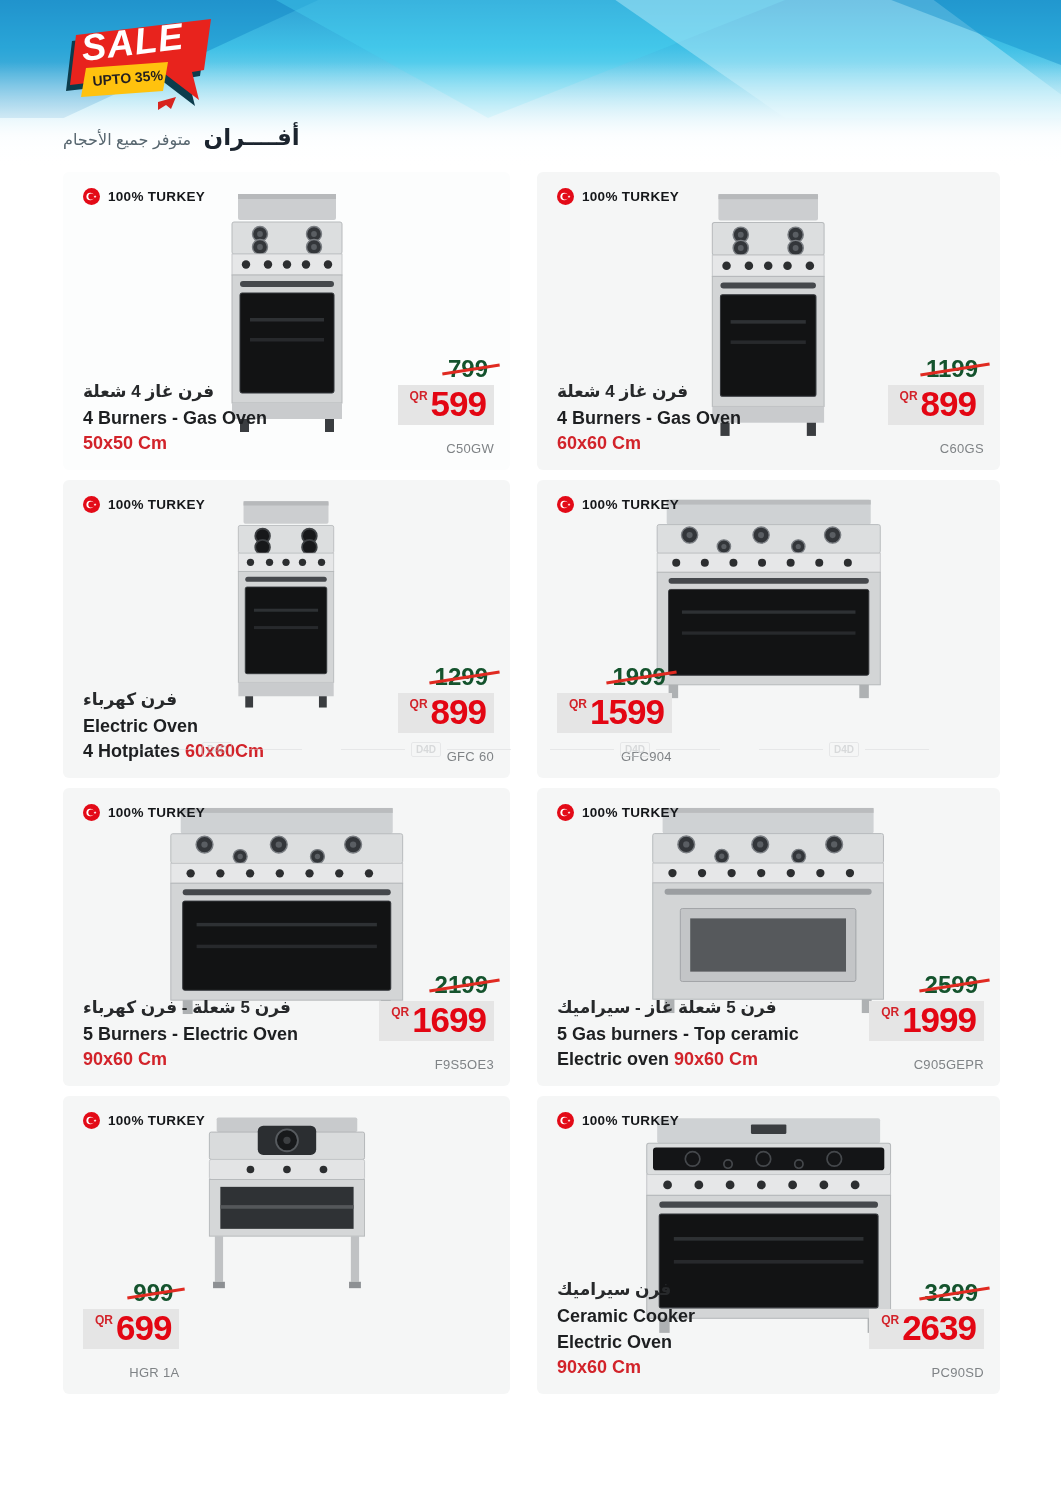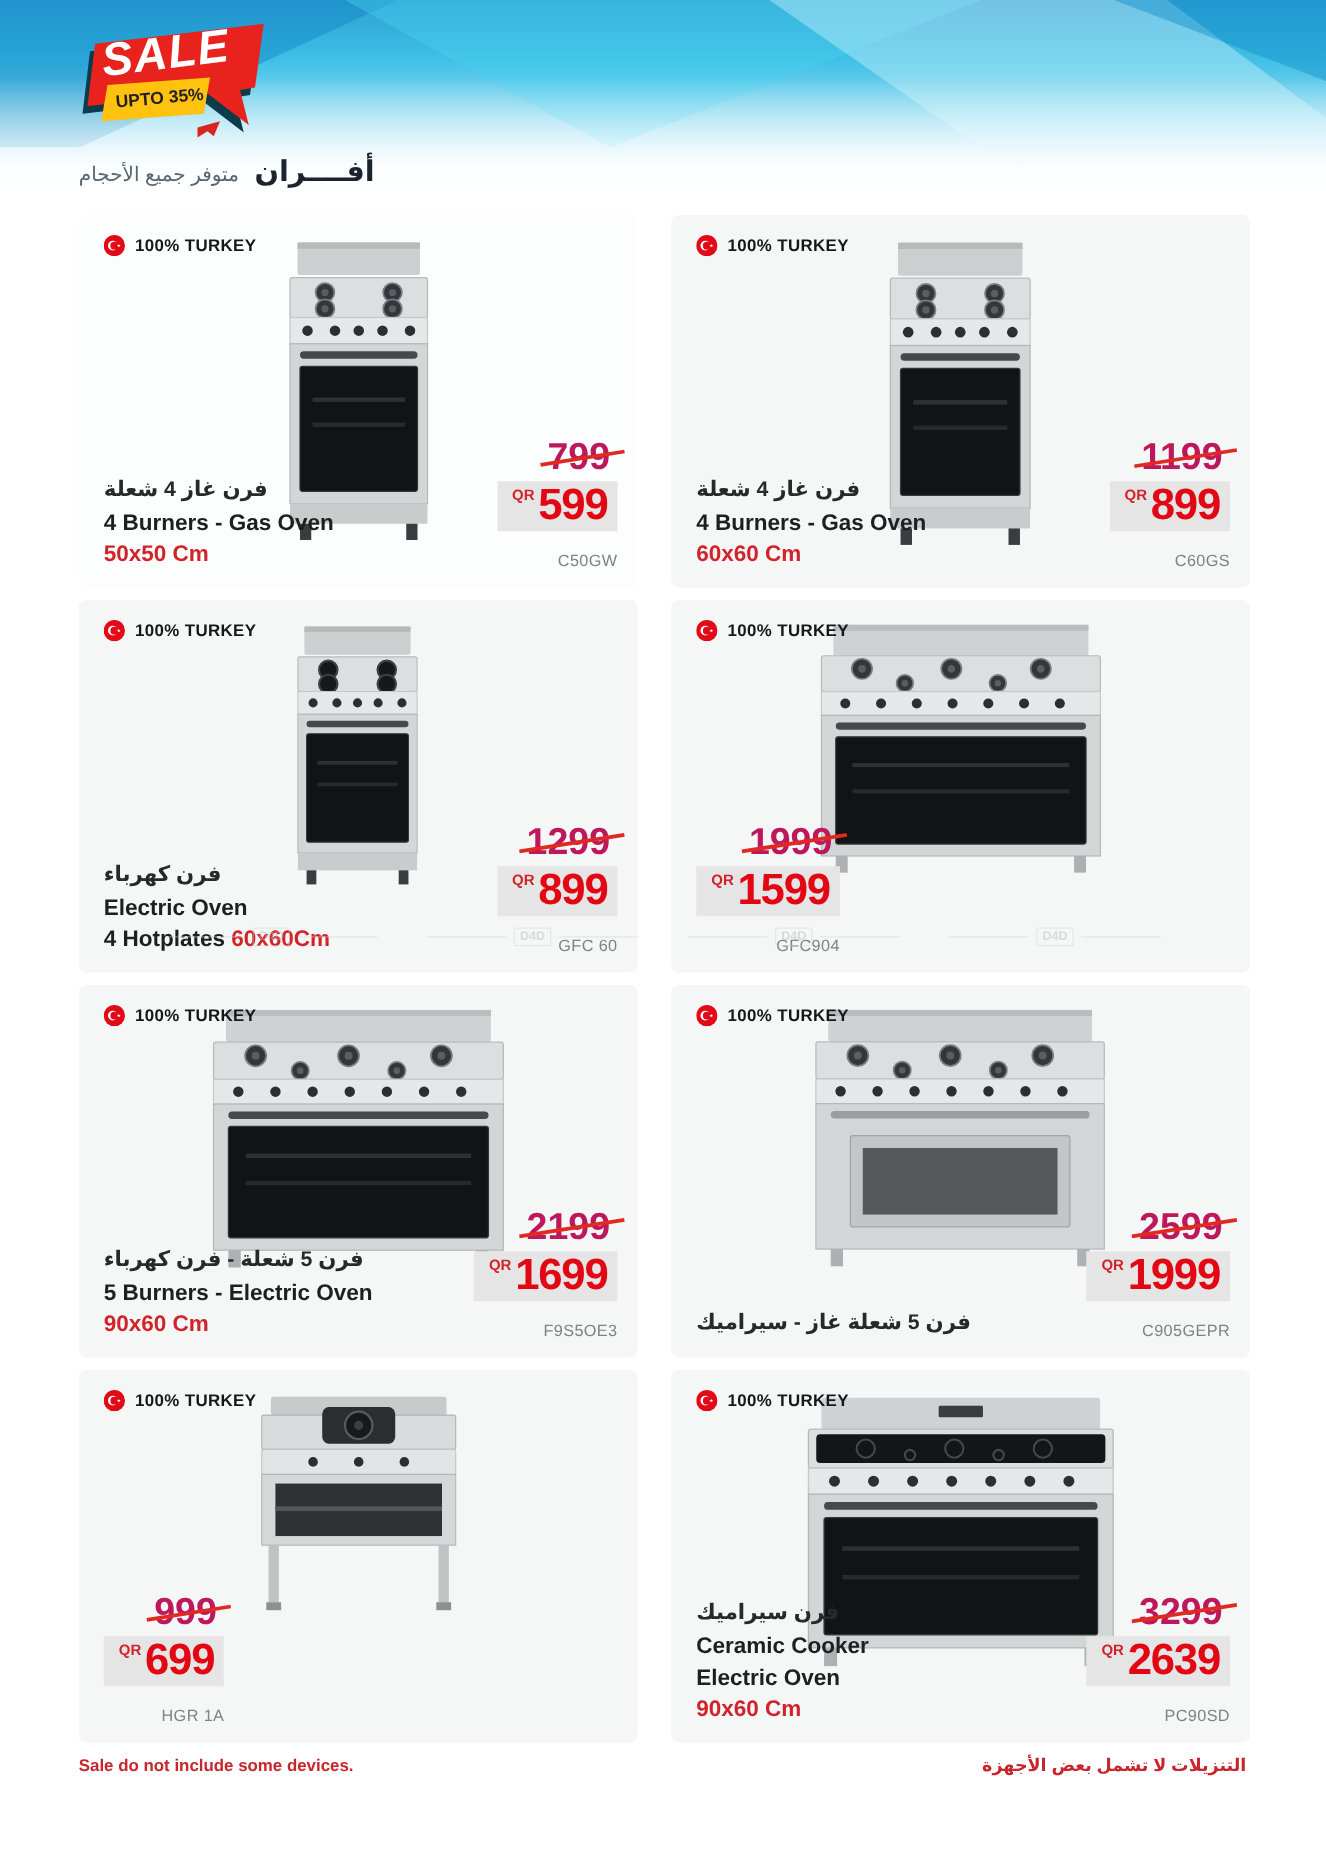--- a/index.html
+++ b/index.html
@@ -35,21 +35,21 @@
   .flag{width:17px;height:17px;display:block;}
   .imgwrap{position:absolute;top:16px;left:0;right:0;bottom:78px;display:flex;justify-content:center;
            align-items:flex-start;z-index:1;pointer-events:none;}
   .info{position:absolute;left:20px;right:16px;bottom:14px;display:flex;justify-content:space-between;
         align-items:flex-end;z-index:2;}
   .names{max-width:62%;}
   .ar-name{direction:rtl;text-align:left;font-size:17px;font-weight:700;color:#27292b;margin-bottom:4px;}
   .pline{font-size:18px;font-weight:700;color:#1d1f21;line-height:1.4;}
   .red{color:#d2232a;}
   .pricing{display:flex;flex-direction:column;align-items:flex-end;}
-  .old{position:relative;font-size:30px;font-weight:800;color:#be185d;line-height:1;margin:0 6px 4px 0;}
+  .old{position:relative;font-size:24px;font-weight:800;color:#14532d;line-height:1;margin:0 6px 4px 0;}
   .old::after{content:"";position:absolute;left:-6px;right:-12px;top:46%;border-top:3px solid #e02a21;transform:rotate(-9deg);}
   .pbox{background:#e5e5e5;display:flex;align-items:flex-start;padding:4px 8px 6px 12px;}
   .pbox .qr{font-size:12px;font-weight:700;color:#d2232a;margin:0 3px 4px 0;}
   .pbox .val{font-size:35px;font-weight:800;color:#e30613;line-height:.85;letter-spacing:-1px;}
   .model{font-size:13px;color:#7f8386;margin-top:16px;letter-spacing:.3px;}
 
   
   .wmrow{position:absolute;top:742px;left:0;right:0;display:flex;justify-content:center;gap:39px;
          z-index:3;opacity:.45;pointer-events:none;}
   .wm{display:flex;align-items:center;gap:6px;color:#b4b7ba;font-size:10px;}
@@ -414,20 +414,24 @@
             <rect x="30" y="86" width="210" height="6" rx="3" fill="#9b9ea1"></rect>
             <rect x="46" y="106" width="178" height="74" rx="2" fill="#c3c5c7" stroke="#a2a4a7"></rect>
             <rect x="56" y="116" width="158" height="54" fill="#56595c"></rect>
             <rect x="30" y="198" width="10" height="14" fill="#aeb1b3"></rect>
             <rect x="230" y="198" width="10" height="14" fill="#aeb1b3"></rect>
           </svg>
         </div>
     <div class="info">
       <div class="names">
         <div class="ar-name">فرن 5 شعلة غاز - سيراميك</div>
+        <div class="plines">
+              <div class="pline"><span>5 Gas burners - Top ceramic</span></div>
+              <div class="pline"><span>Electric oven </span><span class="red">90x60 Cm</span></div>
+            </div>
       </div>
       <div class="pricing">
         <div class="old">2599</div>
         <div class="pbox">
           <span class="qr">QR</span>
           <span class="val">1999</span>
         </div>
         <div class="model">C905GEPR</div>
       </div>
     </div>
@@ -550,17 +554,13 @@
         <span class="bx">D4D</span>
         <span class="ln"></span>
       </span>
       <span class="wm">
         <span class="ln"></span>
         <span class="bx">D4D</span>
         <span class="ln"></span>
       </span>
     </div>
 
-  <div class="footer">
-    <span class="f-en">Sale do not include some devices.</span>
-    <span class="f-ar">التنزيلات لا تشمل بعض الأجهزة</span>
-  </div>
 </div>
 
 </body></html>

